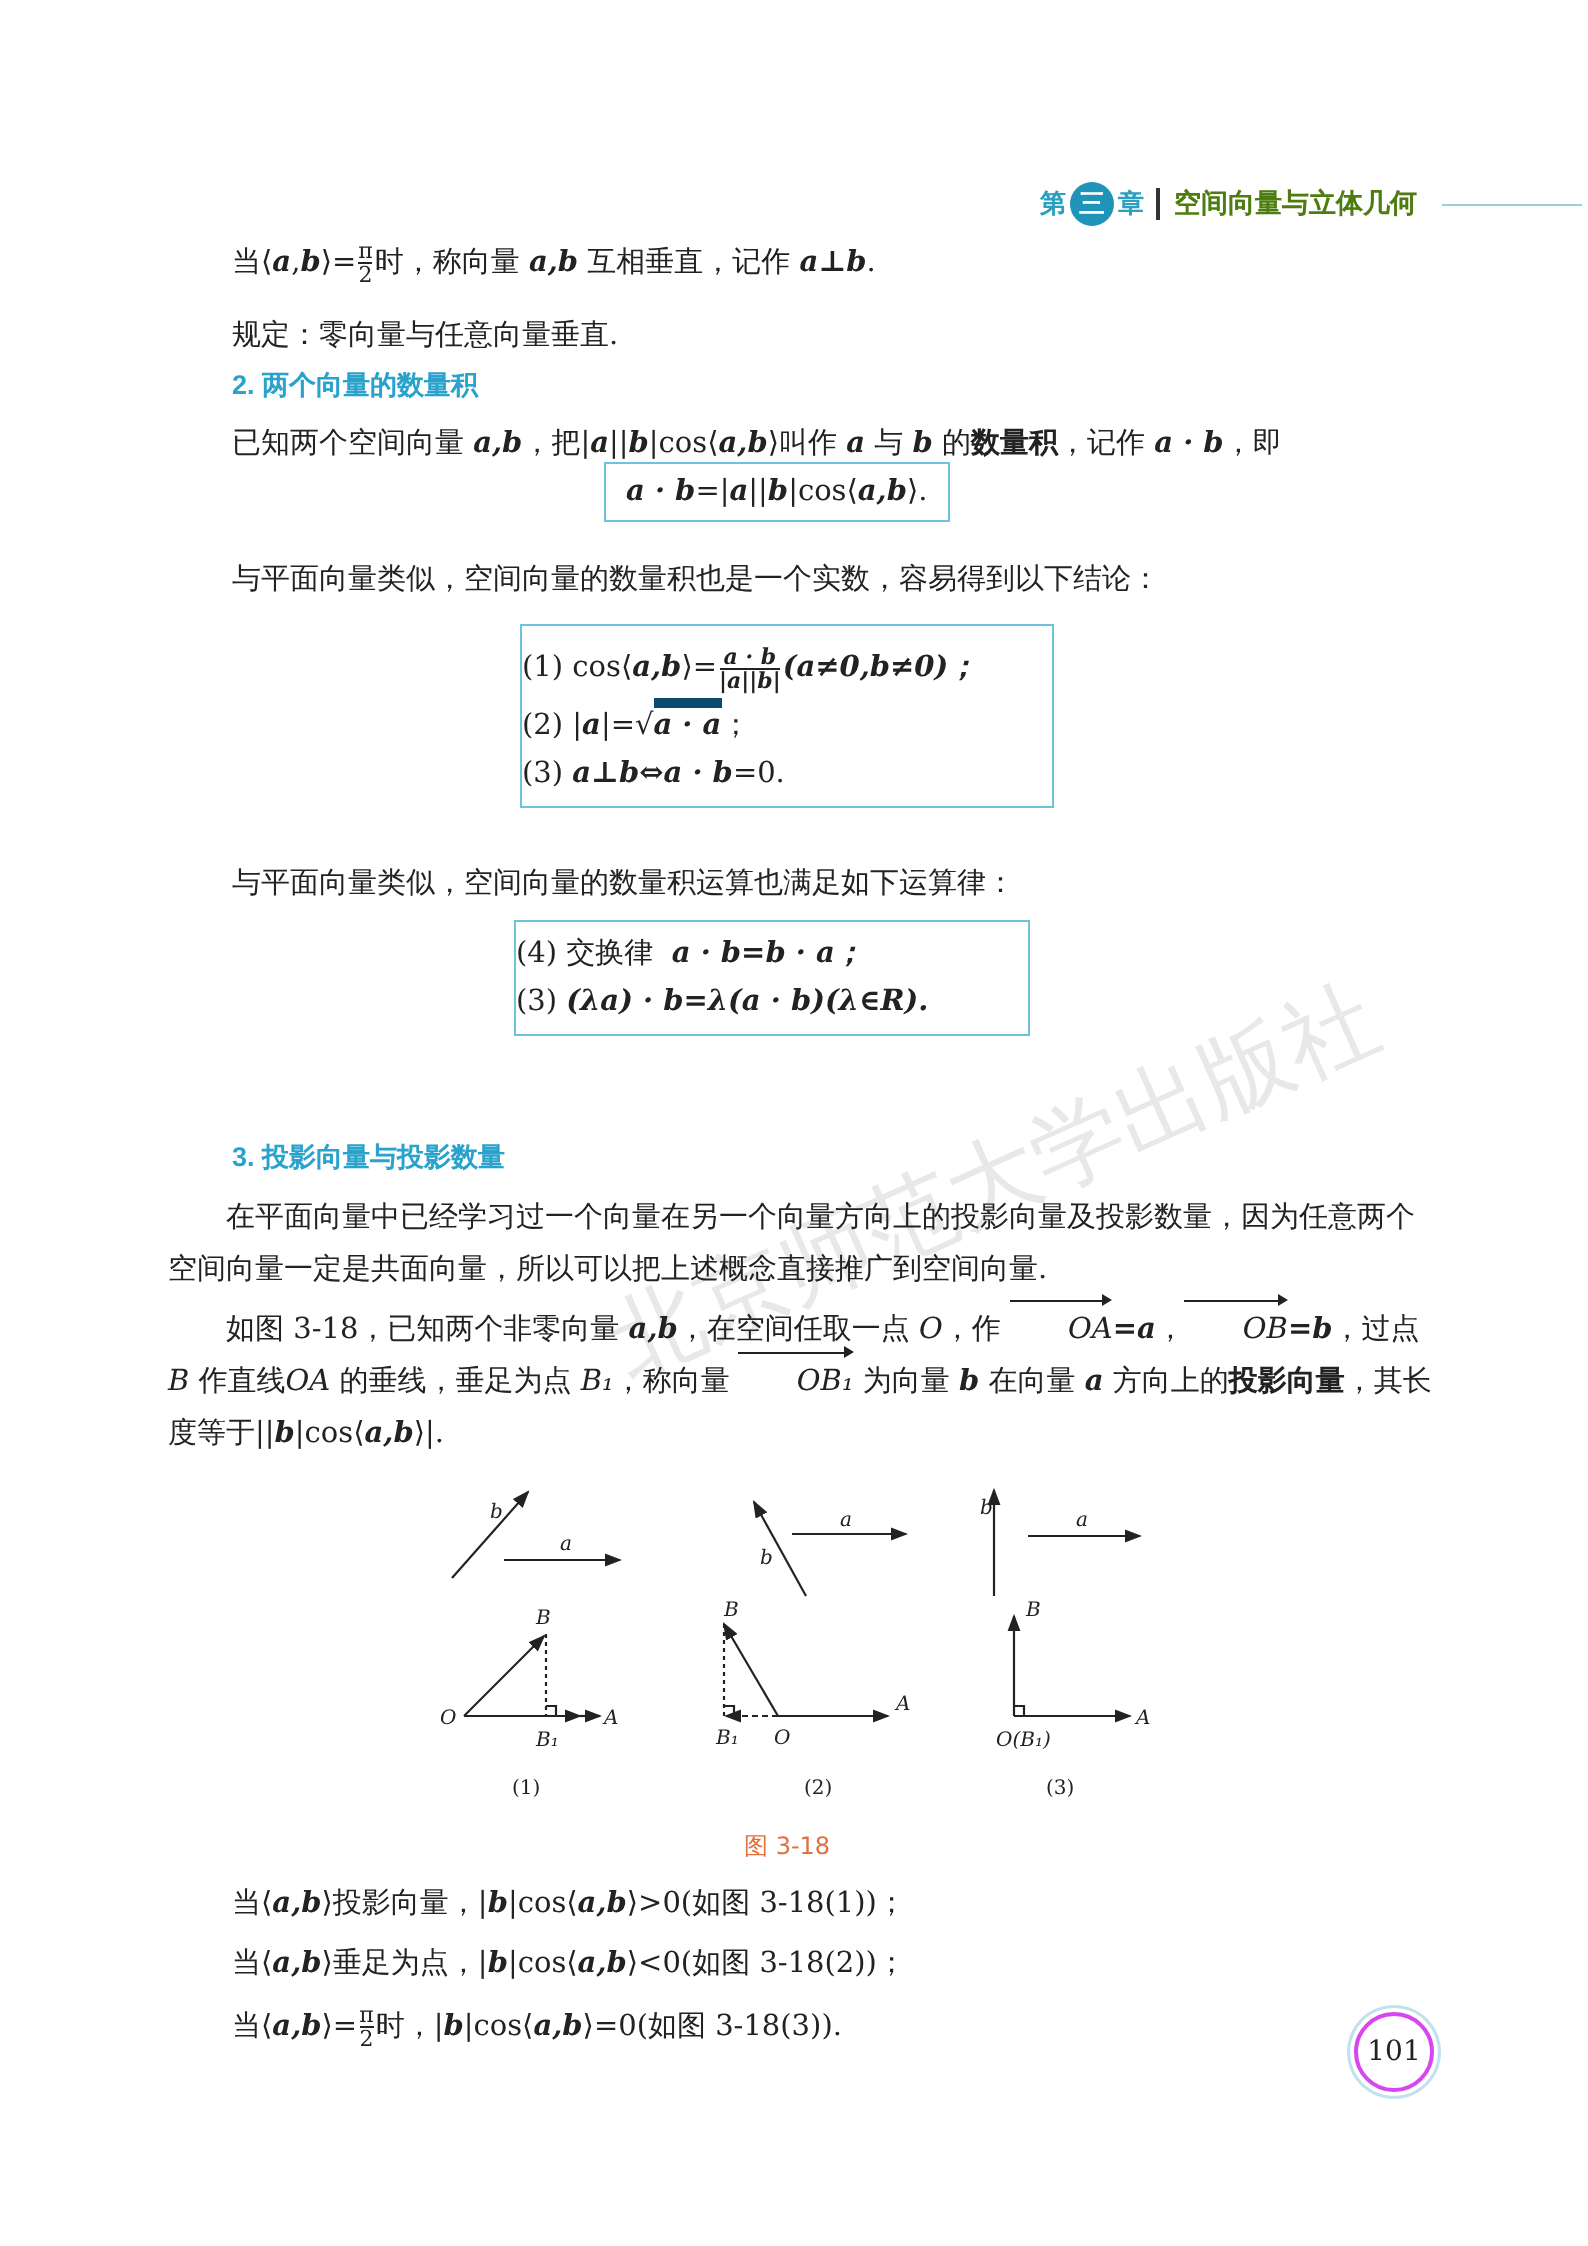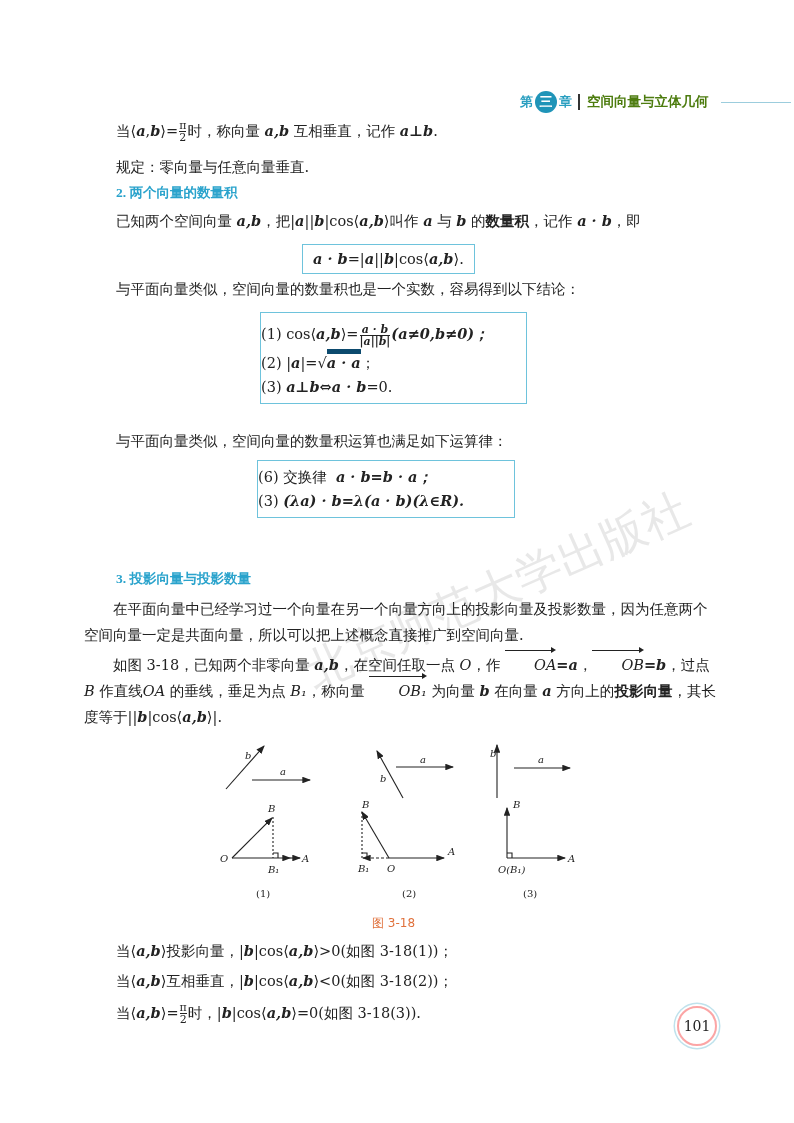--- a/index.html
+++ b/index.html
@@ -14,30 +14,30 @@
   .hdr .bar { width:2px; height:16px; background:#333; margin:0 7px 0 6px; }
   .hdr .title { font-size:13.5px; font-weight:bold; color:#4d7c0f; }
   .hdr .line { width:70px; height:1px; background:#9ccddd; margin-left:12px; }
   .line-txt { left:116px; white-space:nowrap; }
   .b { font-weight:bold; font-style:italic; }
   .it { font-style:italic; }
   .bold { font-weight:bold; }
   .frac { display:inline-block; vertical-align:middle; text-align:center; font-size:11px; line-height:11px; margin:0 1px; }
   .frac .num { display:block; }
   .frac .den { display:block; border-top:1px solid #222; }
-  .sec { color:#2aa3cc; font-weight:bold; font-family:Liberation Serif, serif; font-size:13.5px; }
+  .sec { color:#2aa3cc; font-weight:bold; font-family:Liberation Sans, sans-serif; font-size:13.5px; }
   .box { border:1.5px solid #6ec3dc; padding:4px 0; background:#fff; }
   .box .row { line-height:24px; white-space:nowrap; }
   .indent { text-indent:2em; }
   .para { left:84px; width:632px; line-height:26px; }
   .ovr { position:relative; display:inline-block; }
   .ovr::before { content:""; position:absolute; left:0; right:2px; top:-2px; border-top:1px solid #222; }
   .ovr::after { content:""; position:absolute; right:0; top:-5px; border-left:5px solid #222; border-top:3px solid transparent; border-bottom:3px solid transparent; }
   .cap { color:#e0713c; font-size:12px; font-family:"DejaVu Sans","Liberation Sans",sans-serif; }
-  .pnum { left:677px; top:1006px; width:36px; height:36px; border-radius:50%; border:2px solid #fca5a5; box-shadow:0 0 0 2px #fff, 0 0 0 3.5px #bfe2ec; display:flex; align-items:center; justify-content:center; font-size:14px; }
+  .pnum { left:677px; top:1006px; width:36px; height:36px; border-radius:50%; border:2px solid #d946ef; box-shadow:0 0 0 2px #fff, 0 0 0 3.5px #bfe2ec; display:flex; align-items:center; justify-content:center; font-size:14px; }
   .wm { left:290px; top:560px; font-size:46px; color:rgba(150,150,150,0.22); transform:rotate(-24deg); white-space:nowrap; font-family:"DejaVu Serif",serif; }
 </style>
 </head>
 <body>
 
 <div class="abs hdr">
   <span class="ch">第</span>
   <span class="circ">三</span>
   <span class="ch">章</span>
   <span class="bar"></span>
@@ -52,36 +52,36 @@
 </div>
 
 <div class="abs line-txt" style="top:158px;">规定：零向量与任意向量垂直.</div>
 
 <div class="abs line-txt sec" style="top:184px;">2. 两个向量的数量积</div>
 
 <div class="abs line-txt" style="top:212px;">
   <span>已知两个空间向量 </span><span class="b">a,b</span><span>，把|</span><span class="b">a</span><span>||</span><span class="b">b</span><span>|cos⟨</span><span class="b">a,b</span><span>⟩叫作 </span><span class="b">a</span><span> 与 </span><span class="b">b</span><span> 的</span><span class="bold">数量积</span><span>，记作 </span><span class="b">a · b</span><span>，即</span>
 </div>
 
-<div class="abs box" style="top:244px; left:302px; padding:2px 10px;">
+<div class="abs box" style="top:231px; left:302px; padding:2px 10px;">
   <div class="row"><span class="b">a · b</span><span>=|</span><span class="b">a</span><span>||</span><span class="b">b</span><span>|cos⟨</span><span class="b">a,b</span><span>⟩.</span></div>
 </div>
 
 <div class="abs line-txt" style="top:280px;">与平面向量类似，空间向量的数量积也是一个实数，容易得到以下结论：</div>
 
 <div class="abs box" style="top:312px; left:260px; width:265px;">
   <div class="row" style="line-height:34px;"><span>(1) cos⟨</span><span class="b">a,b</span><span>⟩=</span><span class="frac"><span class="num b">a · b</span><span class="den b">|a||b|</span></span><span class="b">(a≠0,b≠0)；</span></div>
   <div class="row"><span>(2) |</span><span class="b">a</span><span>|=√</span><span class="b" style="border-top:5px solid #0c4a6e;margin-top:18px;">a · a</span><span>；</span></div>
   <div class="row"><span>(3) </span><span class="b">a⊥b⇔a · b</span><span>=0.</span></div>
 </div>
 
 <div class="abs line-txt" style="top:432px;">与平面向量类似，空间向量的数量积运算也满足如下运算律：</div>
 
 <div class="abs box" style="top:460px; left:257px; width:256px;">
-  <div class="row"><span>(6) 交换律</span>&nbsp;&nbsp;<span class="b">a · b=b · a；</span></div>
+  <div class="row"><span>(4) 交换律</span>&nbsp;&nbsp;<span class="b">a · b=b · a；</span></div>
   <div class="row"><span>(3) </span><span class="b">(λa) · b=λ(a · b)(λ∈R).</span></div>
 </div>
 
 <div class="abs line-txt sec" style="top:570px; left:116px;">3. 投影向量与投影数量</div>
 
 <div class="abs para indent" style="top:596px;">在平面向量中已经学习过一个向量在另一个向量方向上的投影向量及投影数量，因为任意两个空间向量一定是共面向量，所以可以把上述概念直接推广到空间向量.</div>
 
 <div class="abs para indent" style="top:652px;">
   <span>如图 3-18，已知两个非零向量 </span><span class="b">a,b</span><span>，在空间任取一点 </span><span class="it">O</span><span>，作 </span><span class="ovr it">OA</span><span class="b">=a</span><span>，</span><span class="ovr it">OB</span><span class="b">=b</span><span>，过点 </span><span class="it">B</span><span> 作直线</span><span class="it">OA</span><span> 的垂线，垂足为点 </span><span class="it">B₁</span><span>，称向量 </span><span class="ovr it">OB₁</span><span> 为向量 </span><span class="b">b</span><span> 在向量 </span><span class="b">a</span><span> 方向上的</span><span class="bold">投影向量</span><span>，其长度等于||</span><span class="b">b</span><span>|cos⟨</span><span class="b">a,b</span><span>⟩|.</span>
 </div>
@@ -142,19 +142,19 @@
       <text x="323" y="162">(3)</text>
     </g>
   </svg>
   <div class="cap" style="position:absolute; left:172px; top:180px;">图 3-18</div>
 </div>
 
 <div class="abs line-txt" style="top:942px;">
   <span>当⟨</span><span class="b">a,b</span><span>⟩投影向量，|</span><span class="b">b</span><span>|cos⟨</span><span class="b">a,b</span><span>⟩&gt;0(如图 3-18(1))；</span>
 </div>
 <div class="abs line-txt" style="top:972px;">
-  <span>当⟨</span><span class="b">a,b</span><span>⟩互相垂直，|</span><span class="b">b</span><span>|cos⟨</span><span class="b">a,b</span><span>⟩&lt;0(如图 3-18(2))；</span>
+  <span>当⟨</span><span class="b">a,b</span><span>⟩垂足为点，|</span><span class="b">b</span><span>|cos⟨</span><span class="b">a,b</span><span>⟩&lt;0(如图 3-18(2))；</span>
 </div>
 <div class="abs line-txt" style="top:1002px;">
   <span>当⟨</span><span class="b">a,b</span><span>⟩=</span><span class="frac"><span class="num">π</span><span class="den">2</span></span><span>时，|</span><span class="b">b</span><span>|cos⟨</span><span class="b">a,b</span><span>⟩=0(如图 3-18(3)).</span>
 </div>
 
 <div class="abs pnum">101</div>
 
 </body></html>

